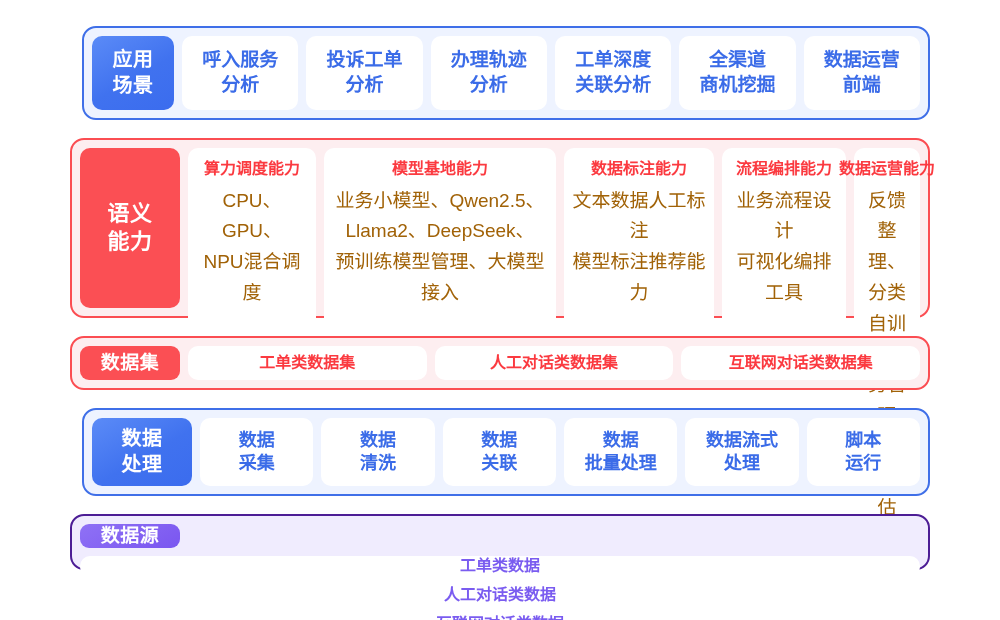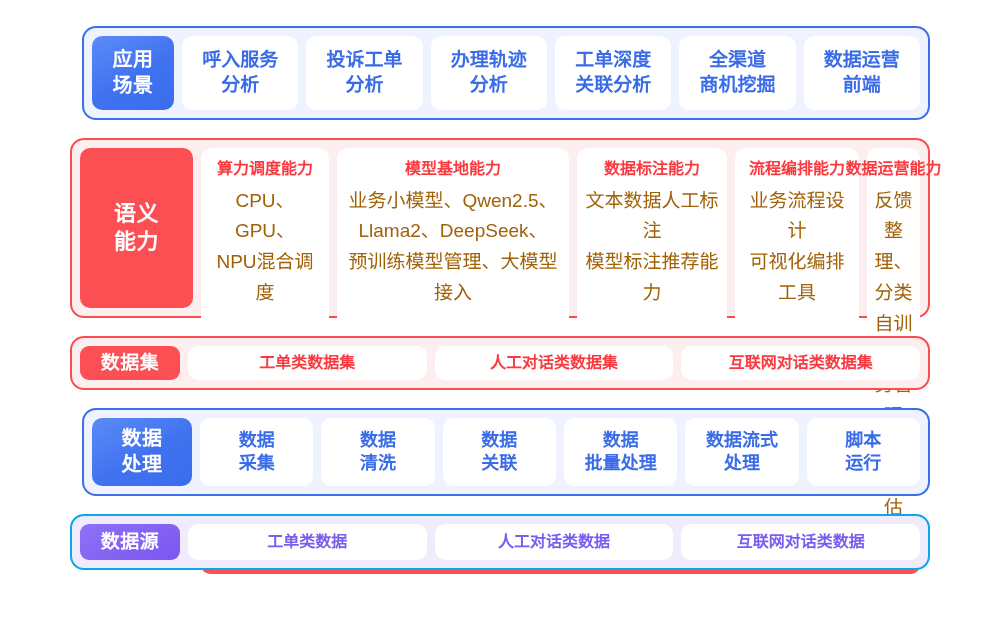--- a/index.html
+++ b/index.html
@@ -29,21 +29,21 @@
   .row {
     box-sizing: border-box;
     border-radius: 14px;
     display: flex;
     align-items: stretch;
     padding: 8px;
     gap: 8px;
   }
   .row.blue   { border: 2px solid #3f6fe8; background: #eef3ff; margin-left: 12px; }
   .row.red    { border: 2px solid #fb4d52; background: #fdeef0; }
-  .row.purple { border: 2px solid #0ea5e9; background: #f0ecfe; }
+  .row.purple { border: 2px solid #4c1d95; background: #f0ecfe; flex-direction: column; }
   .spacer-18 { height: 18px; flex: 0 0 auto; }
 
   
   .tag {
     box-sizing: border-box;
     flex: 0 0 auto;
     border-radius: 10px;
     display: flex;
     align-items: center;
     justify-content: center;
@@ -78,21 +78,21 @@
   #row-apps .card {
     flex: 1 1 0;
     color: #3b6ce8;
     font-size: 19px;
     font-weight: bold;
     text-align: center;
   }
 
   
   #row-sem { height: 180px; }
-  #row-sem .tag { width: 113px; font-size: 22px; }
+  #row-sem .tag { width: 100px; font-size: 22px; }
   #row-sem .sem-right {
     flex: 1 1 auto;
     display: flex;
     flex-direction: column;
     gap: 8px;
     min-width: 0;
   }
   #row-sem .sem-cards {
     flex: 1 1 auto;
     display: flex;

